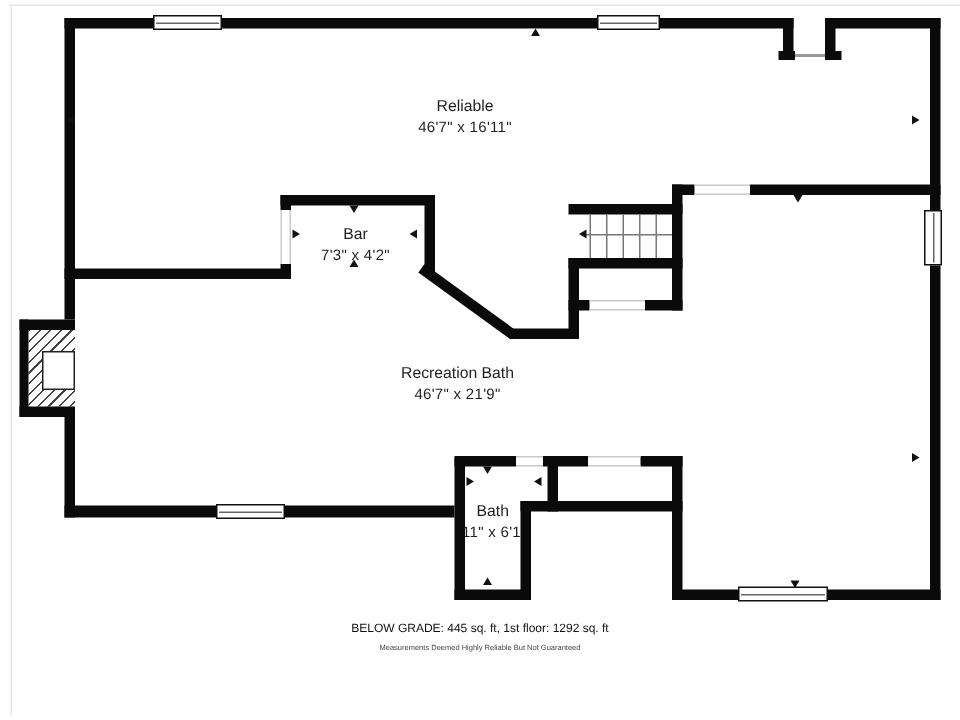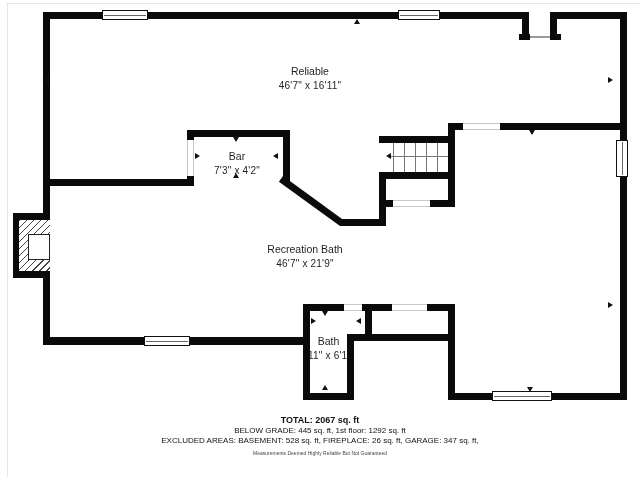--- a/index.html
+++ b/index.html
@@ -132,17 +132,15 @@
 <div class="room" style="left:225px;top:241px;width:160px;">
   <div class="nm">Recreation Bath</div>
   <div class="dm">46'7" x 21'9"</div>
 </div>
 <div class="room" style="left:286px;top:333px;width:85px;">
   <div class="nm">Bath</div>
   <div class="dm">'11" x 6'1"</div>
 </div>
 
 <div class="footer">
-  <div class="f1">TOTAL: 2067 sq. ft</div>
   <div class="f2">BELOW GRADE: 445 sq. ft, 1st floor: 1292 sq. ft</div>
-  <div class="f2">EXCLUDED AREAS: BASEMENT: 528 sq. ft, FIREPLACE: 26 sq. ft, GARAGE: 347 sq. ft,</div>
   <div class="disc">Measurements Deemed Highly Reliable But Not Guaranteed</div>
 </div>
 
 </body></html>

